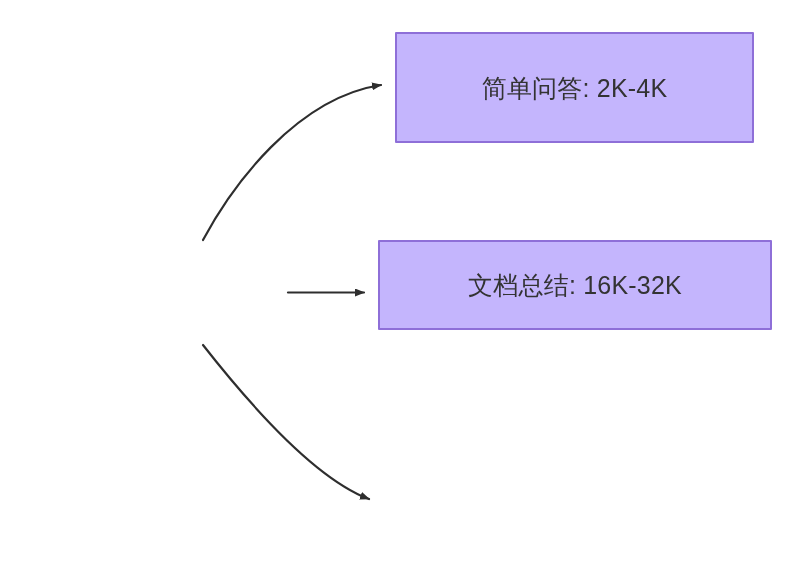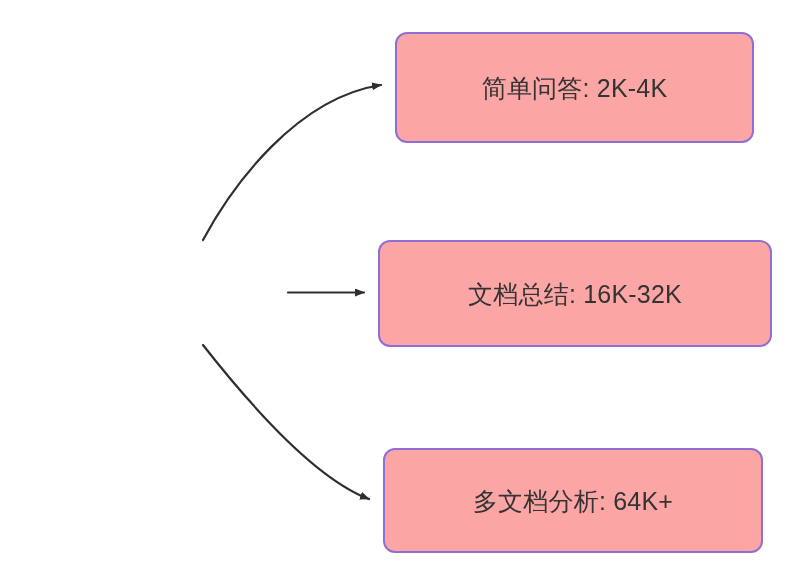--- a/index.html
+++ b/index.html
@@ -24,23 +24,23 @@
     position: absolute;
     left: 0;
     top: 0;
     width: 787px;
     height: 572px;
     pointer-events: none;
   }
   .node {
     position: absolute;
     box-sizing: border-box;
-    background: #fca5a5;
+    background: #c4b5fd;
     border: 2px solid #8E6FD8;
-    border-radius: 12px;
+    border-radius: 1px;
     display: flex;
     align-items: center;
     justify-content: center;
   }
   .node-label {
     color: #333333;
     font-size: 25px;
     line-height: 1.2;
     letter-spacing: 0.2px;
     white-space: nowrap;
@@ -55,21 +55,21 @@
   #node-simple-qa {
     left: 395px;
     top: 32px;
     width: 359px;
     height: 111px;
   }
   #node-doc-summary {
     left: 378px;
     top: 240px;
     width: 394px;
-    height: 107px;
+    height: 90px;
   }
   #node-multi-doc {
     left: 383px;
     top: 448px;
     width: 380px;
     height: 105px;
   }
 </style>
 </head>
 <body>
@@ -92,17 +92,14 @@
 
 
   <div class="node" id="node-simple-qa">
     <span class="node-label">简单问答: 2K-4K</span>
   </div>
 
   <div class="node" id="node-doc-summary">
     <span class="node-label">文档总结: 16K-32K</span>
   </div>
 
-  <div class="node" id="node-multi-doc">
-    <span class="node-label">多文档分析: 64K+</span>
-  </div>
 
 </div>
 
 </body></html>

